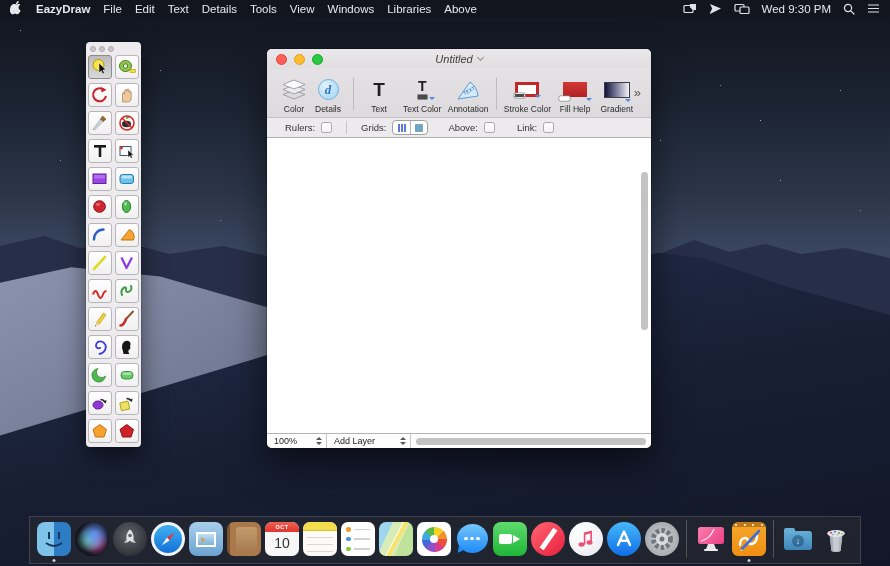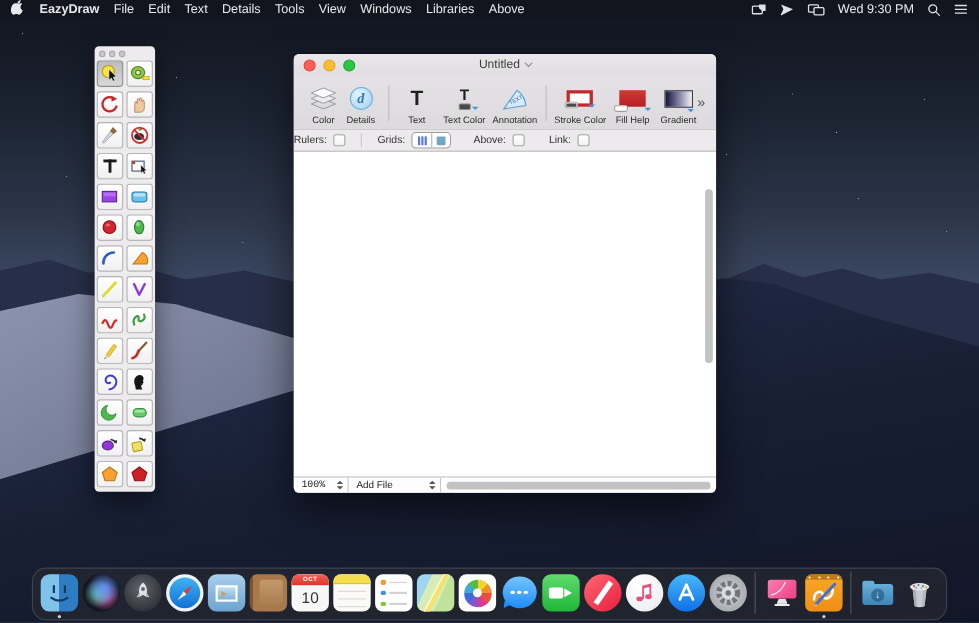--- a/index.html
+++ b/index.html
@@ -49,21 +49,21 @@
   
   .window { position:absolute; left:267px; top:49px; width:384px; height:399px; border-radius:5px; overflow:hidden;
     background:#fff; box-shadow:0 16px 36px rgba(0,0,0,.55), 0 0 0 .5px rgba(0,0,0,.35); z-index:20;
     display:flex; flex-direction:column; }
   .titlebar { height:20px; background:linear-gradient(#e9e7e9,#e0dee0); display:flex; align-items:center; position:relative; flex:none; }
   .lights { display:flex; gap:7px; padding-left:9px; }
   .light { width:11px; height:11px; border-radius:50%; }
   .light.red { background:#ff5f57; border:.5px solid #e0443e; }
   .light.yellow { background:#febc2e; border:.5px solid #dea123; }
   .light.green { background:#28c840; border:.5px solid #1ba62f; }
-  .title-wrap { position:absolute; left:0; right:0; display:flex; align-items:center; justify-content:center; gap:5px; }
+  .title-wrap { position:absolute; left:0; right:0; display:flex; align-items:center; justify-content:center; gap:5px;font-style:italic; }
   .wtitle { font-size:11px; color:#3e3e3e; }
   .title-chev { width:5px; height:5px; border:solid #8f8f8f; border-width:0 1.5px 1.5px 0; transform:rotate(45deg); margin-top:-3px; }
 
   .toolbar { height:48px; background:linear-gradient(#e4e2e4,#dcdadc); display:flex; align-items:flex-end; padding:0 6px 3px 10px; flex:none; }
   .tb-item { display:flex; flex-direction:column; align-items:center; gap:1px; min-width:34px; }
   .tb-ic { height:27px; display:flex; align-items:center; justify-content:center; position:relative; }
   .tb-label { font-size:8.5px; color:#2b2b2b; white-space:nowrap; }
   .tb-div { width:1px; height:32px; background:#bdbbbd; margin:0 8px 4px; }
   .tb-gap { width:8px; }
   .details-circ { width:21px; height:21px; border-radius:50%; background:radial-gradient(circle at 35% 30%,#e3f2fc,#9fd2f1); border:1px solid #6fb0e0;
@@ -73,48 +73,48 @@
   .mini-well { width:11px; height:5.5px; border-radius:1.5px; }
   .chev-blue { width:0; height:0; border-left:3px solid transparent; border-right:3px solid transparent; border-top:3.5px solid #4a90d9; position:absolute; }
   .tc-stack { display:flex; flex-direction:column; align-items:center; gap:1px; position:relative; }
   .stroke-rect { width:24px; height:15px; border:3px solid #c3272b; background:#fff; position:relative; }
   .fill-rect { width:24px; height:15px; background:linear-gradient(#d03b36,#b31f23); position:relative; }
   .grad-rect { width:26px; height:16px; border:1px solid #3c3c4c; background:linear-gradient(90deg,#13133a,#8a8aa8 55%,#f4f4f8); position:relative; }
   .corner-well { position:absolute; left:-4px; bottom:-4px; border:1px solid #e8e8e8; box-shadow:0 0 0 .5px #888; }
   .overflow { margin-left:auto; font-size:13px; color:#555; padding:0 4px 14px 0; }
 
   .optionsbar { height:21px; background:#eceaec; border-top:1px solid #c6c4c6; border-bottom:1px solid #b2b0b2;
-    display:flex; align-items:center; font-size:9.5px; color:#333; gap:6px; flex:none;text-align:right; }
+    display:flex; align-items:center; font-size:9.5px; color:#333; padding-left:18px; gap:6px; flex:none;text-align:right; }
   .checkbox { width:11px; height:11px; background:linear-gradient(#fff,#f3f3f3); border:1px solid #a8a8a8; border-radius:2.5px; }
   .ob-div { width:1px; height:13px; background:#c8c6c8; margin:0 8px; }
   .seg { display:flex; border:1px solid #a0a0a0; border-radius:4px; overflow:hidden; background:#fff; }
   .seg-btn { width:17px; height:13px; display:flex; align-items:center; justify-content:center; gap:1px; }
   .seg-btn + .seg-btn { border-left:1px solid #b5b5b5; }
   .seg-bar { width:2px; height:8px; background:#5b79d8; }
   .seg-sq { width:8px; height:8px; background:#6fa8c0; border-radius:1px; }
   .ob-label { white-space:nowrap; }
 
   .canvas { flex:1; background:#fff; position:relative; }
   .vscroll { position:absolute; right:3px; top:34px; width:7px; height:158px; background:#c3c3c3; border-radius:3.5px; }
 
   .statusbar { height:15px; border-top:1px solid #b5b3b5; background:#fdfdfd; display:flex; align-items:stretch; font-size:9px; color:#222; flex:none; }
   .popup { display:flex; align-items:center; padding:0 4px 0 7px; border-right:1px solid #c9c7c9; }
-  .popup.zoom { width:50px;font-family:Liberation Mono, monospace; }
+  .popup.zoom { width:60px; }
   .popup.layer { width:84px; }
   .stepper { margin-left:auto; display:flex; flex-direction:column; justify-content:center; gap:1.5px; padding-left:4px; }
   .stepper i { display:block; width:0; height:0; border-left:3px solid transparent; border-right:3px solid transparent; }
   .stepper .up { border-bottom:3.5px solid #555; }
   .stepper .down { border-top:3.5px solid #555; }
   .hscroll { flex:1; display:flex; align-items:center; padding:0 5px; }
   .hthumb { height:7px; width:100%; background:#c3c3c3; border-radius:3.5px; }
 
   
   .dock { position:absolute; left:50%; transform:translateX(-50%); bottom:2px; height:48px; z-index:40;
     display:flex; align-items:center; gap:4px; padding:5px 7px 7px; background:rgba(38,40,48,.72);
-    border:1px solid rgba(255,255,255,.14); border-radius:13px; }
+    border:1px solid rgba(255,255,255,.14); border-radius:0; }
   .dicon { width:34px; height:34px; position:relative; flex:none; }
   .dicon svg { display:block; }
   .dsep { width:1px; height:38px; background:rgba(255,255,255,.22); margin:0 3px; flex:none; }
   .rundot { position:absolute; bottom:-6px; left:50%; transform:translateX(-50%); width:3px; height:3px; border-radius:50%; background:#ccd0d8; }
 
   .ic-finder { width:34px; height:34px; border-radius:8px; background:linear-gradient(90deg,#7fc3ea 0 49%,#2e7cc4 49% 100%); overflow:hidden; }
   .ic-siri { width:34px; height:34px; border-radius:50%;
     background:radial-gradient(circle at 58% 38%,rgba(100,150,255,.95),transparent 52%),
       radial-gradient(circle at 42% 52%,rgba(90,220,170,.85),transparent 48%),
       radial-gradient(circle at 62% 60%,rgba(235,80,160,.8),transparent 45%),
@@ -531,21 +531,21 @@
 
   <div class="statusbar">
     <div class="popup zoom">
       <span>100%</span>
       <span class="stepper">
           <i class="up"></i>
           <i class="down"></i>
         </span>
     </div>
     <div class="popup layer">
-      <span>Add File</span>
+      <span>Add Layer</span>
       <span class="stepper">
           <i class="up"></i>
           <i class="down"></i>
         </span>
     </div>
     <div class="hscroll">
       <div class="hthumb"></div>
     </div>
   </div>
 </div>

